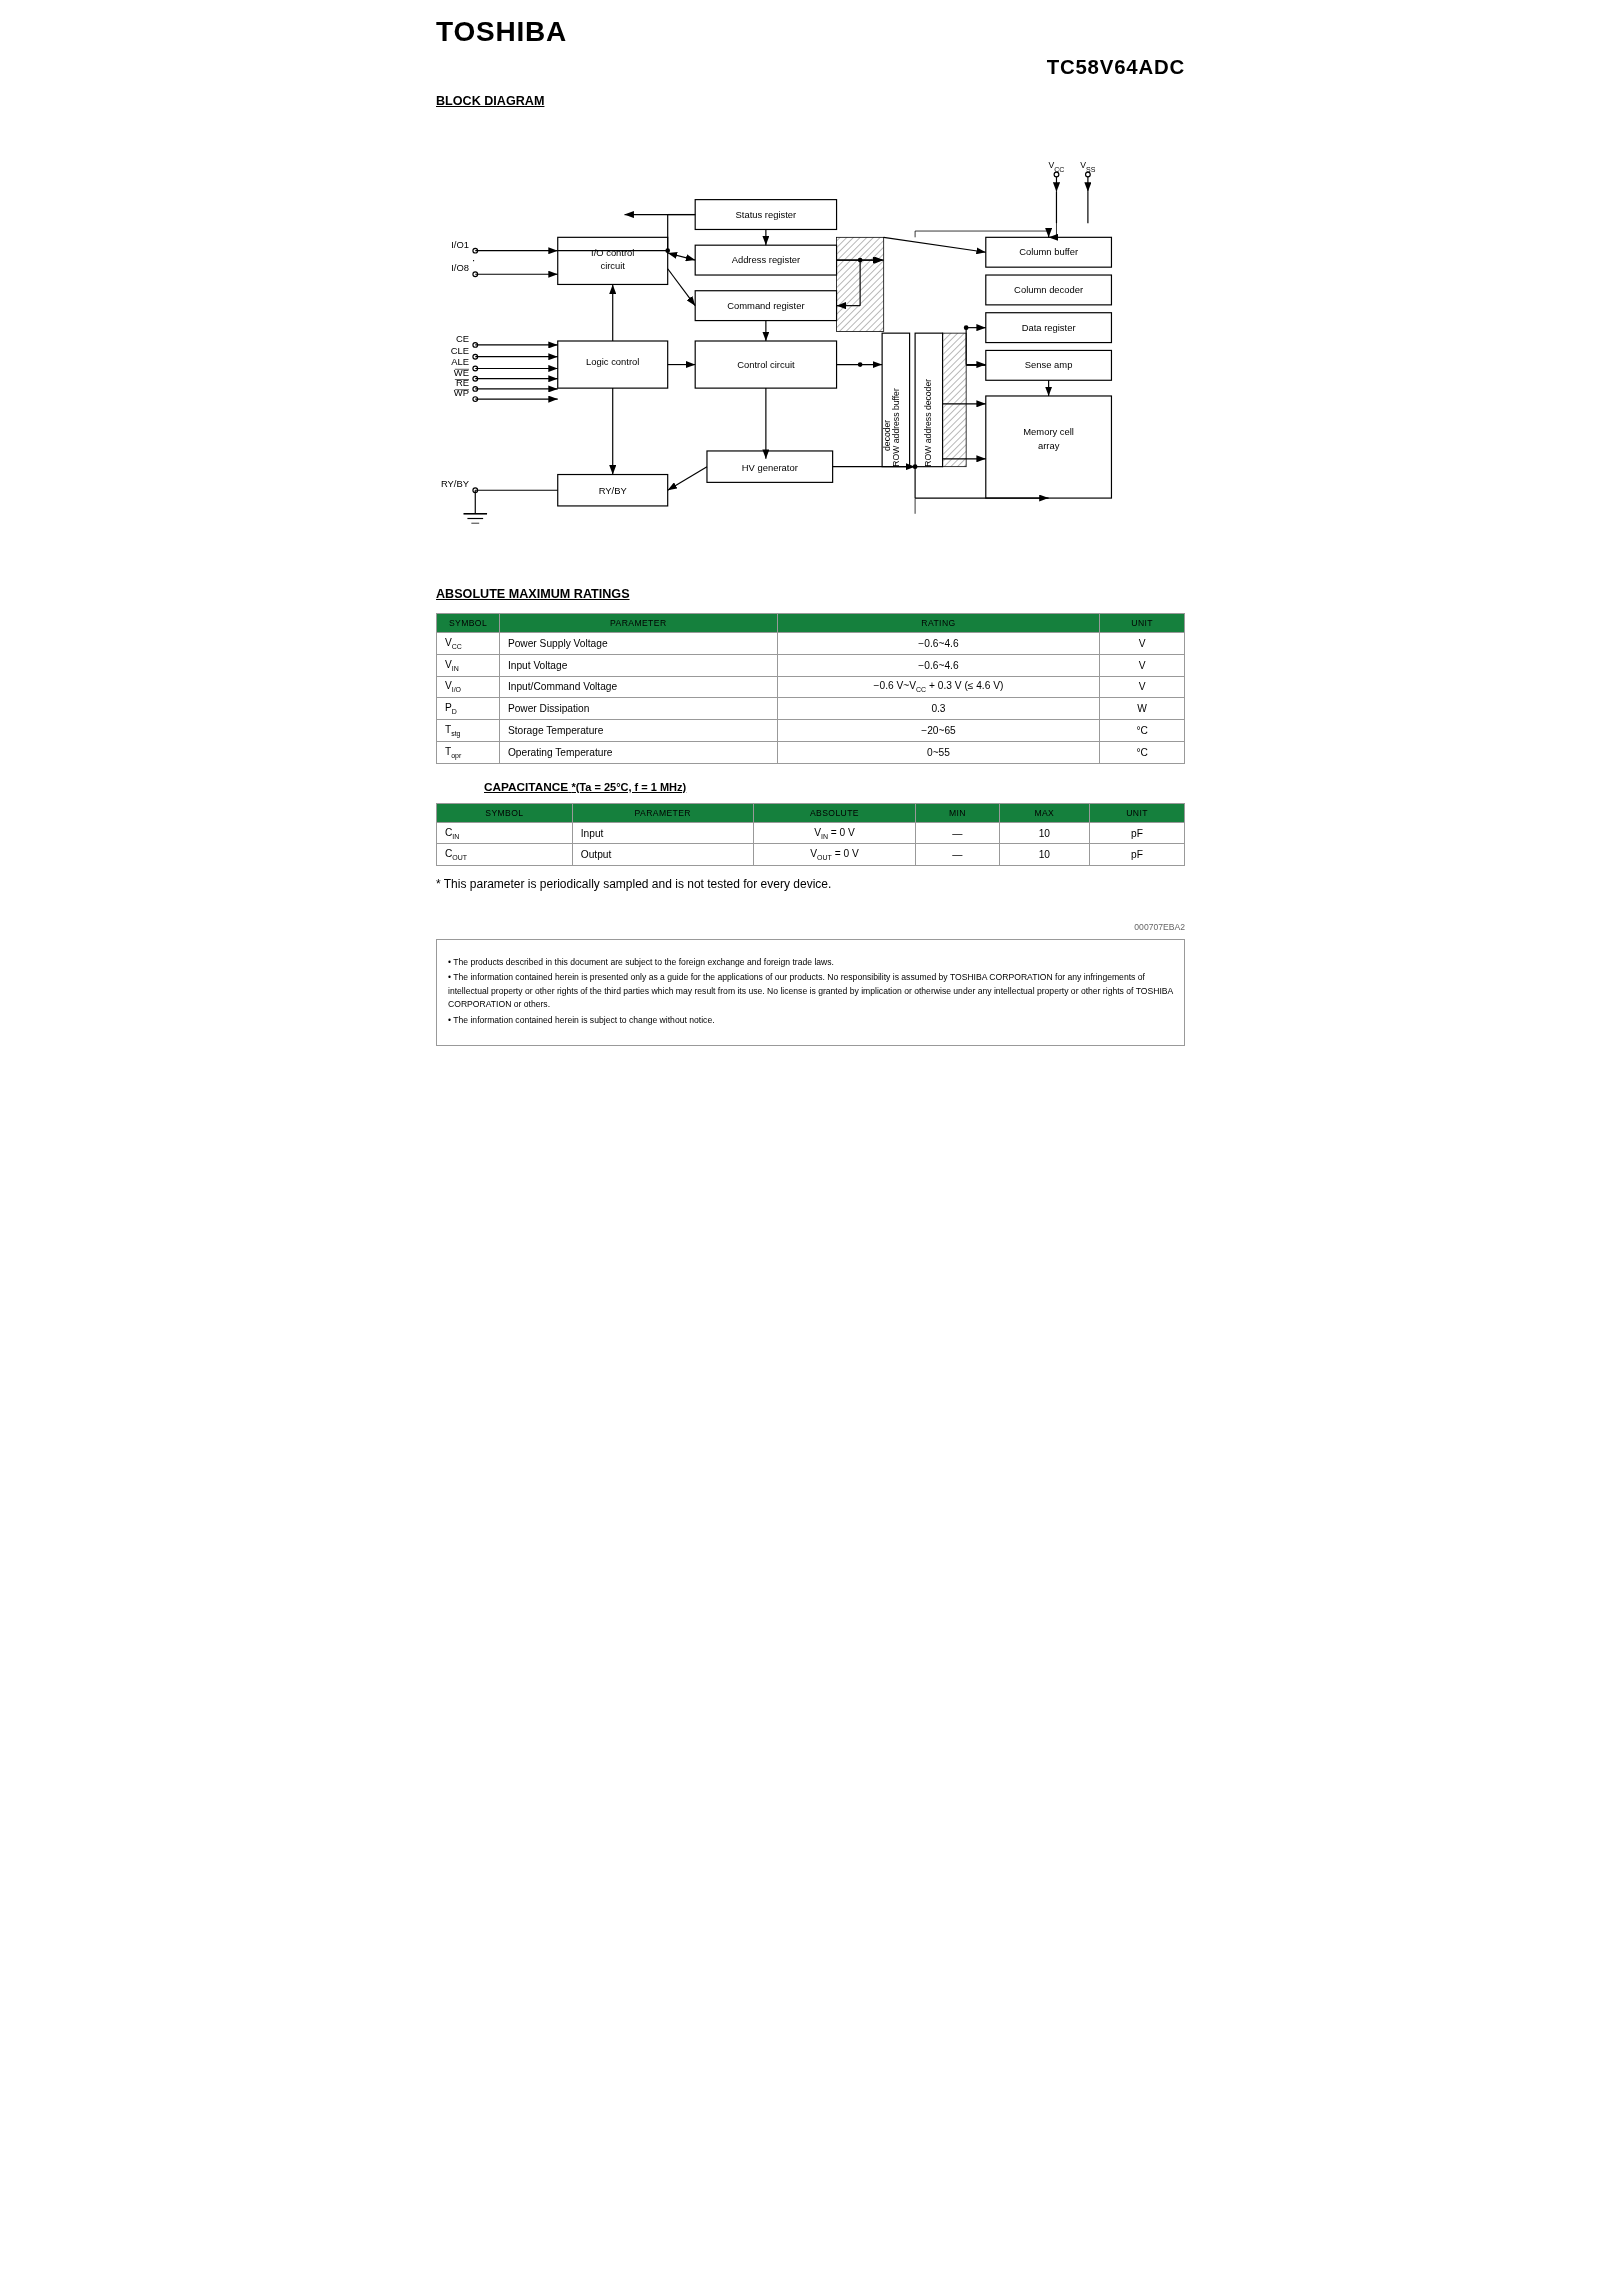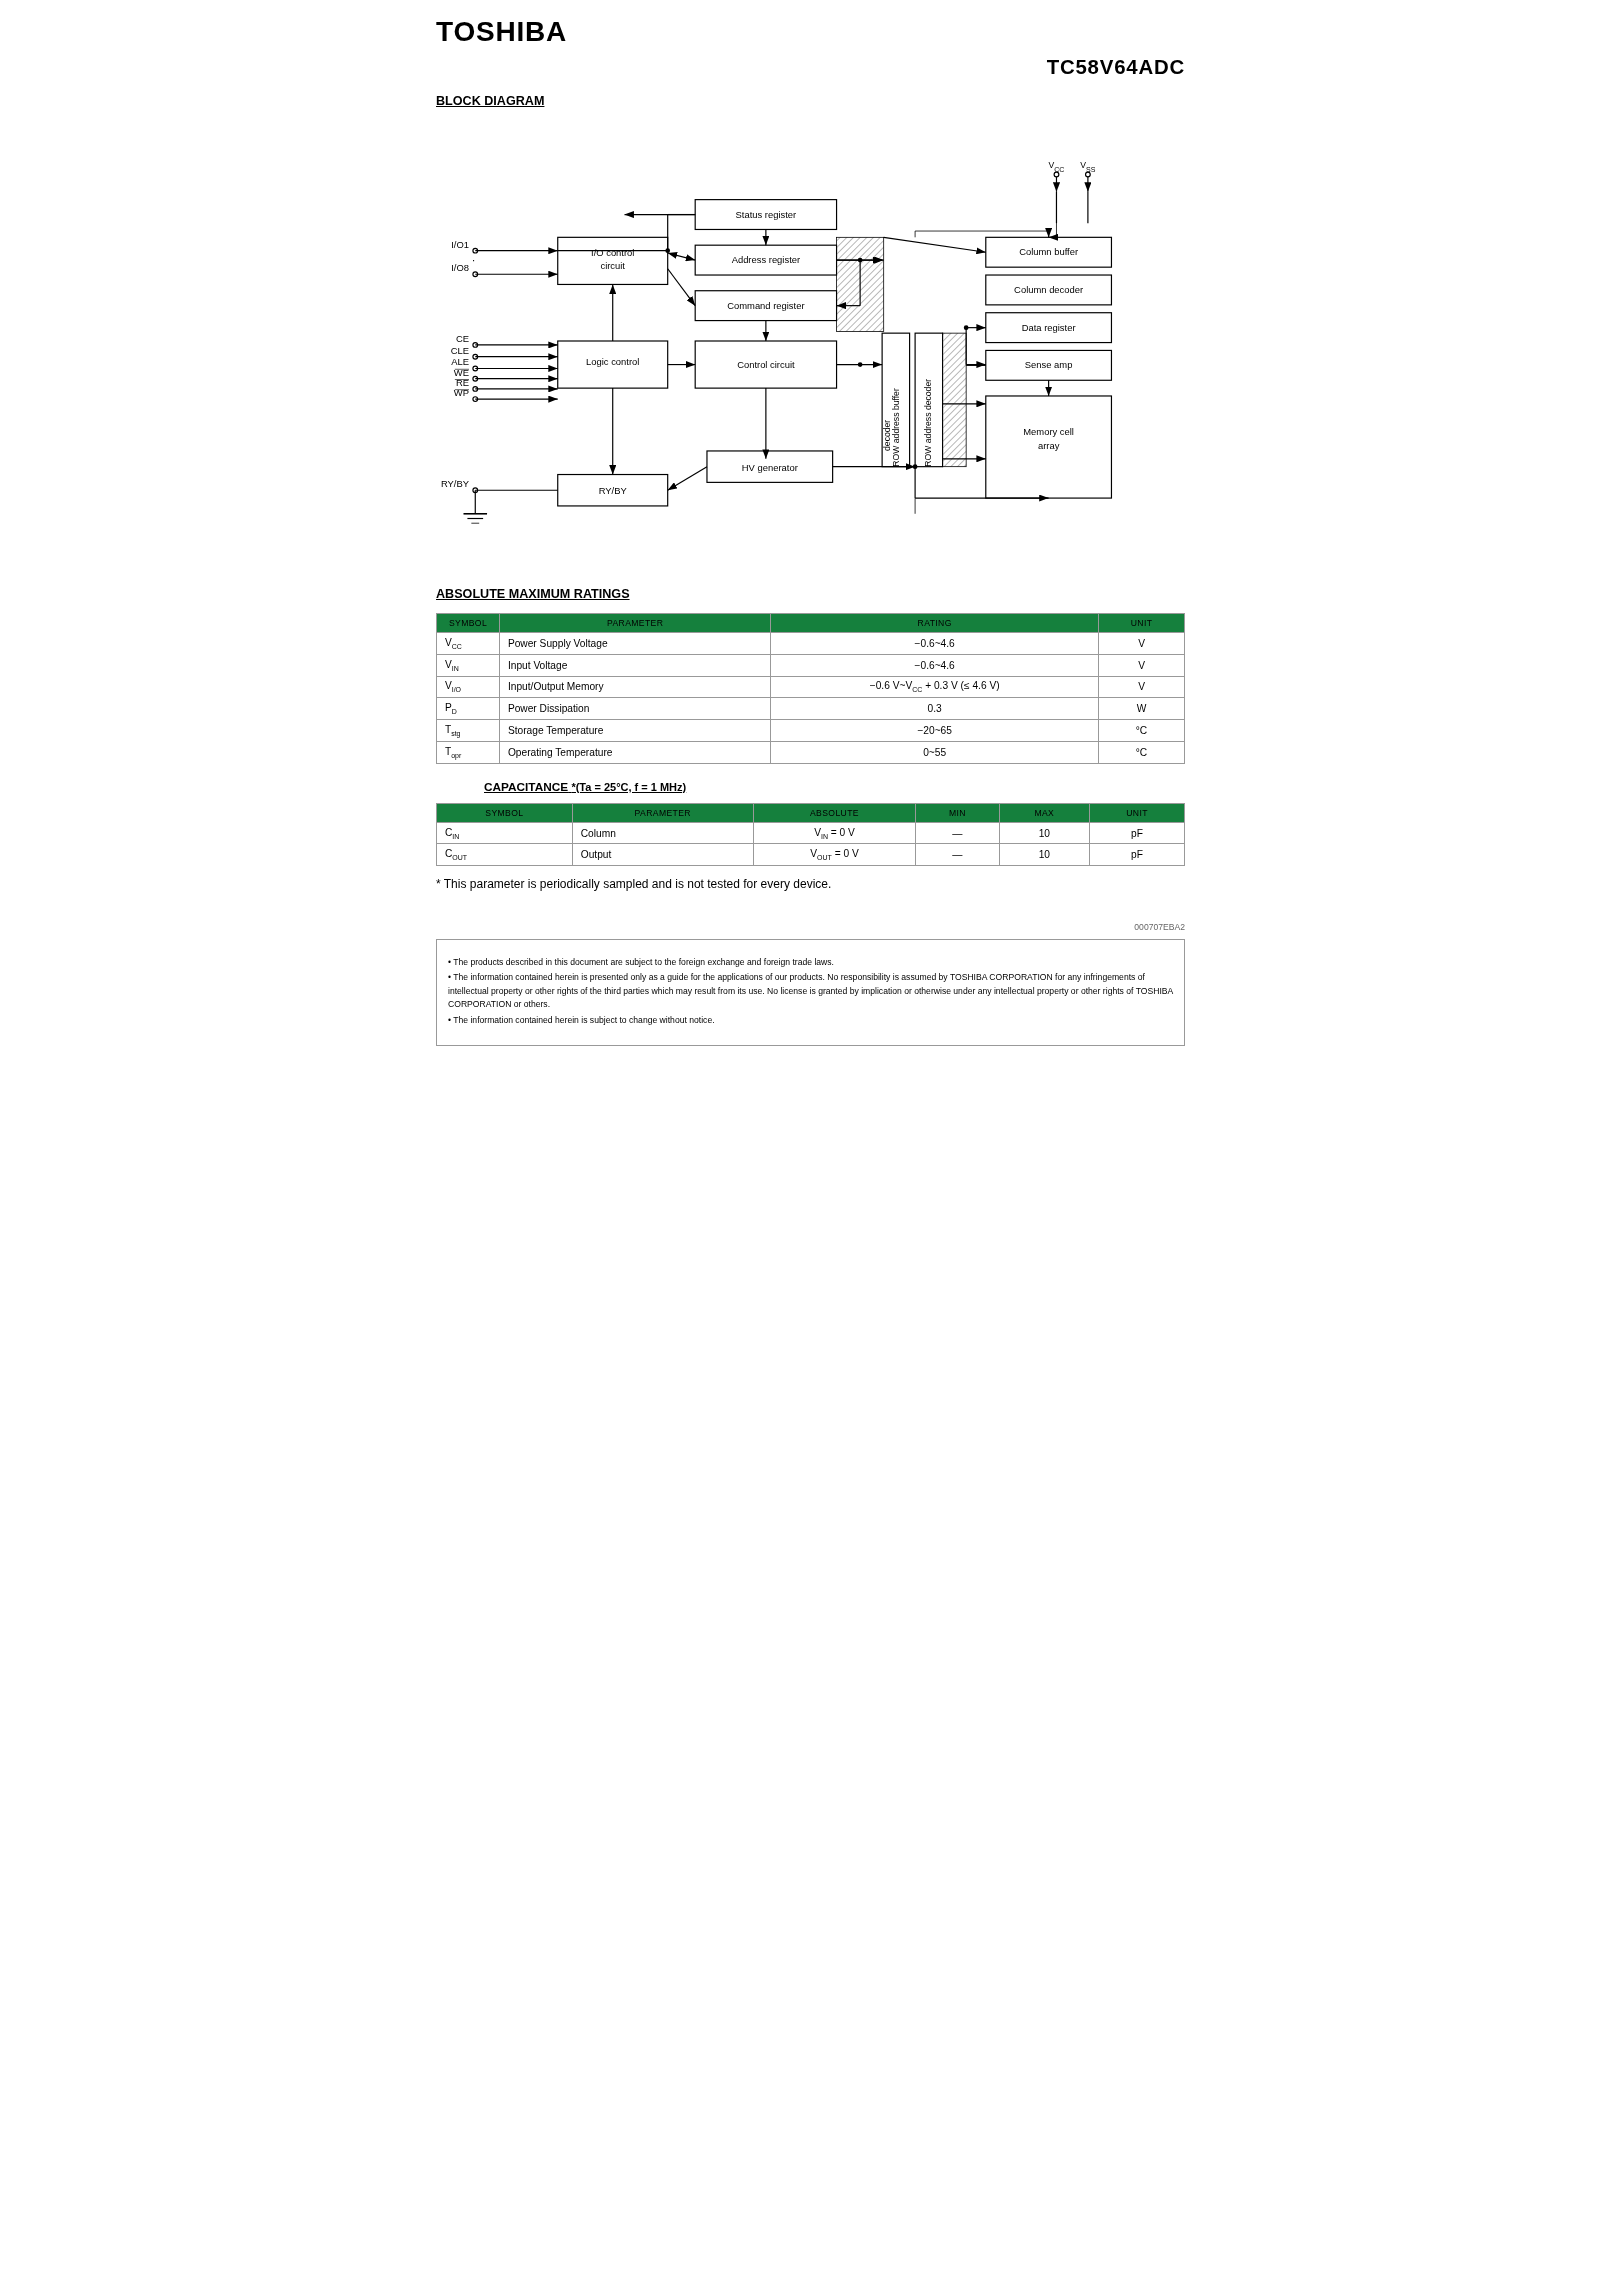--- a/index.html
+++ b/index.html
@@ -375,21 +375,21 @@
         <td>V</td>
       </tr>
       <tr>
         <td>V<span class="sub">IN</span></td>
         <td>Input Voltage</td>
         <td>−0.6~4.6</td>
         <td>V</td>
       </tr>
       <tr>
         <td>V<span class="sub">I/O</span></td>
-        <td>Input/Output Memory</td>
+        <td>Input/Command Voltage</td>
         <td>−0.6 V~V<span class="sub">CC</span> + 0.3 V (≤ 4.6 V)</td>
         <td>V</td>
       </tr>
       <tr>
         <td>P<span class="sub">D</span></td>
         <td>Power Dissipation</td>
         <td>0.3</td>
         <td>W</td>
       </tr>
       <tr>
@@ -420,21 +420,21 @@
         <th>PARAMETER</th>
         <th>ABSOLUTE</th>
         <th>MIN</th>
         <th>MAX</th>
         <th>UNIT</th>
       </tr>
     </thead>
     <tbody>
       <tr>
         <td>C<span class="sub">IN</span></td>
-        <td>Column</td>
+        <td>Input</td>
         <td>V<span class="sub">IN</span> = 0 V</td>
         <td>—</td>
         <td>10</td>
         <td>pF</td>
       </tr>
       <tr>
         <td>C<span class="sub">OUT</span></td>
         <td>Output</td>
         <td>V<span class="sub">OUT</span> = 0 V</td>
         <td>—</td>

